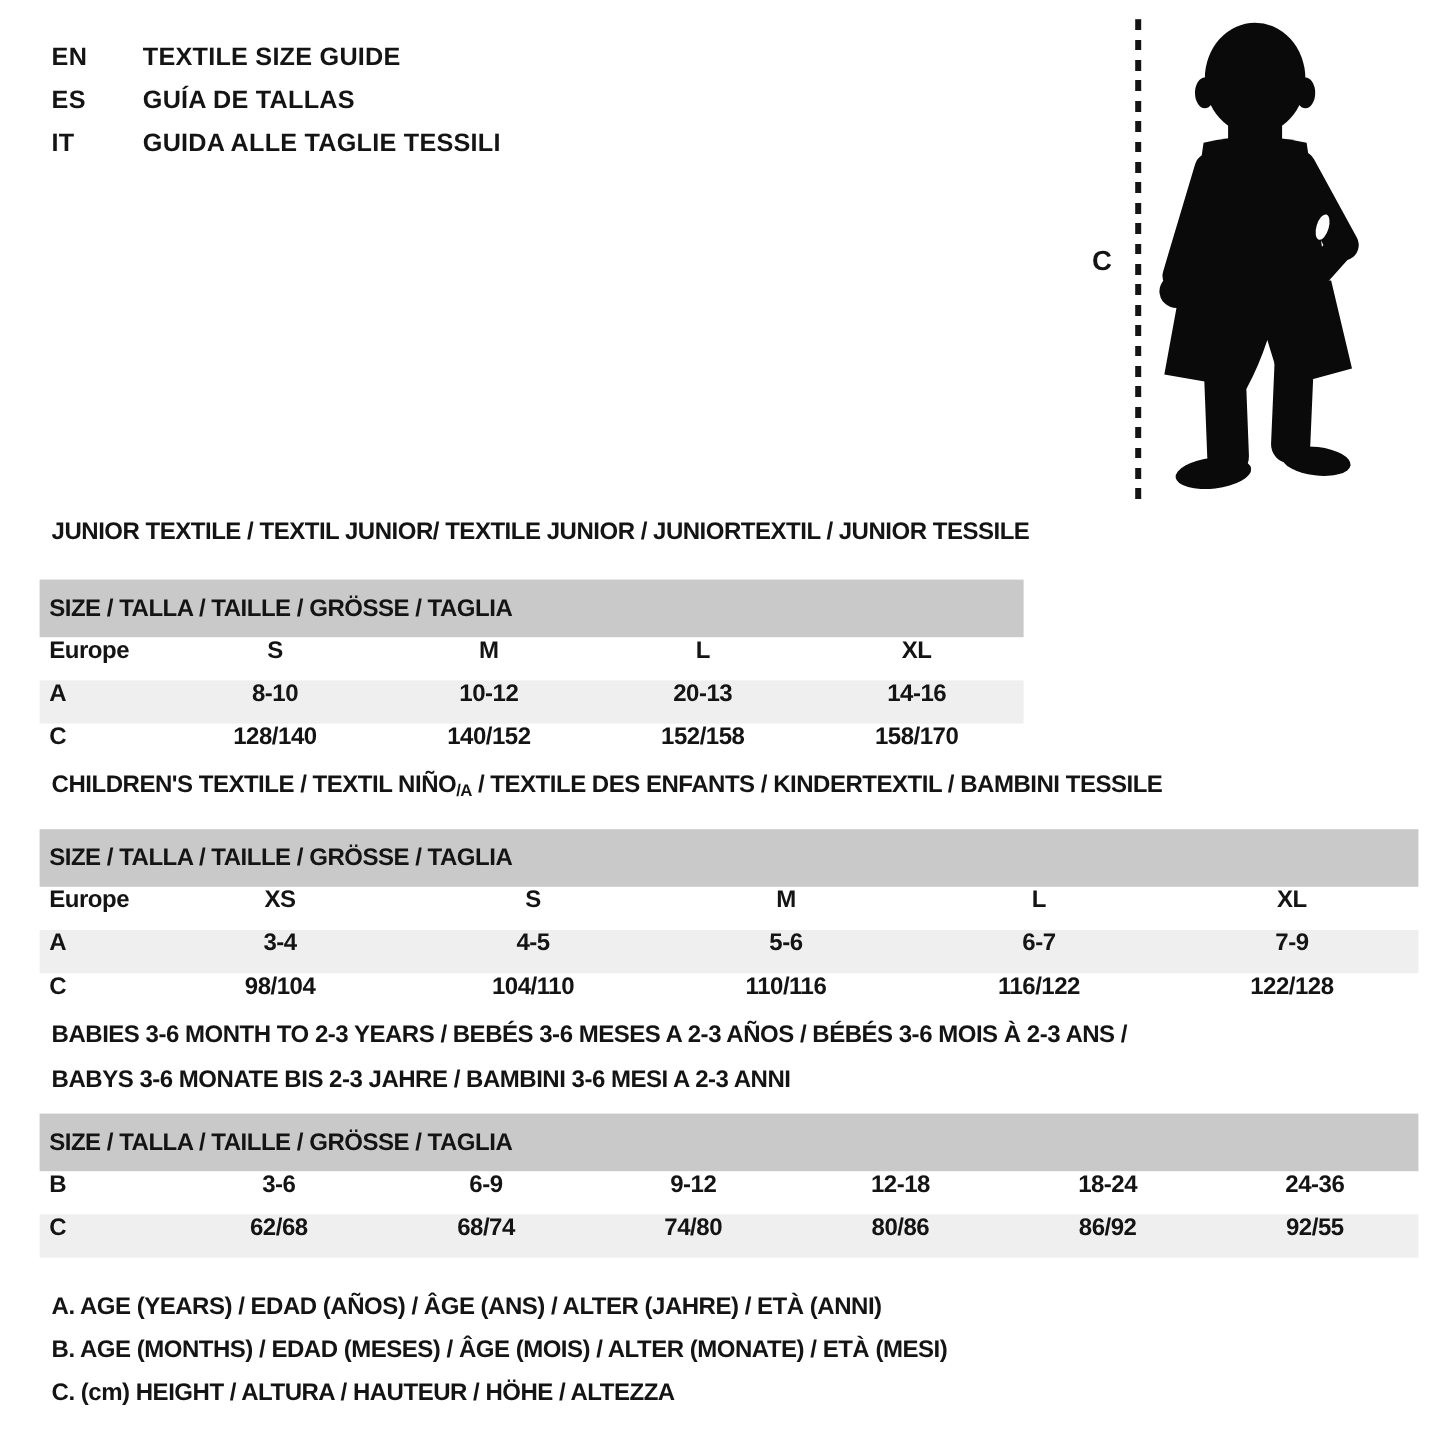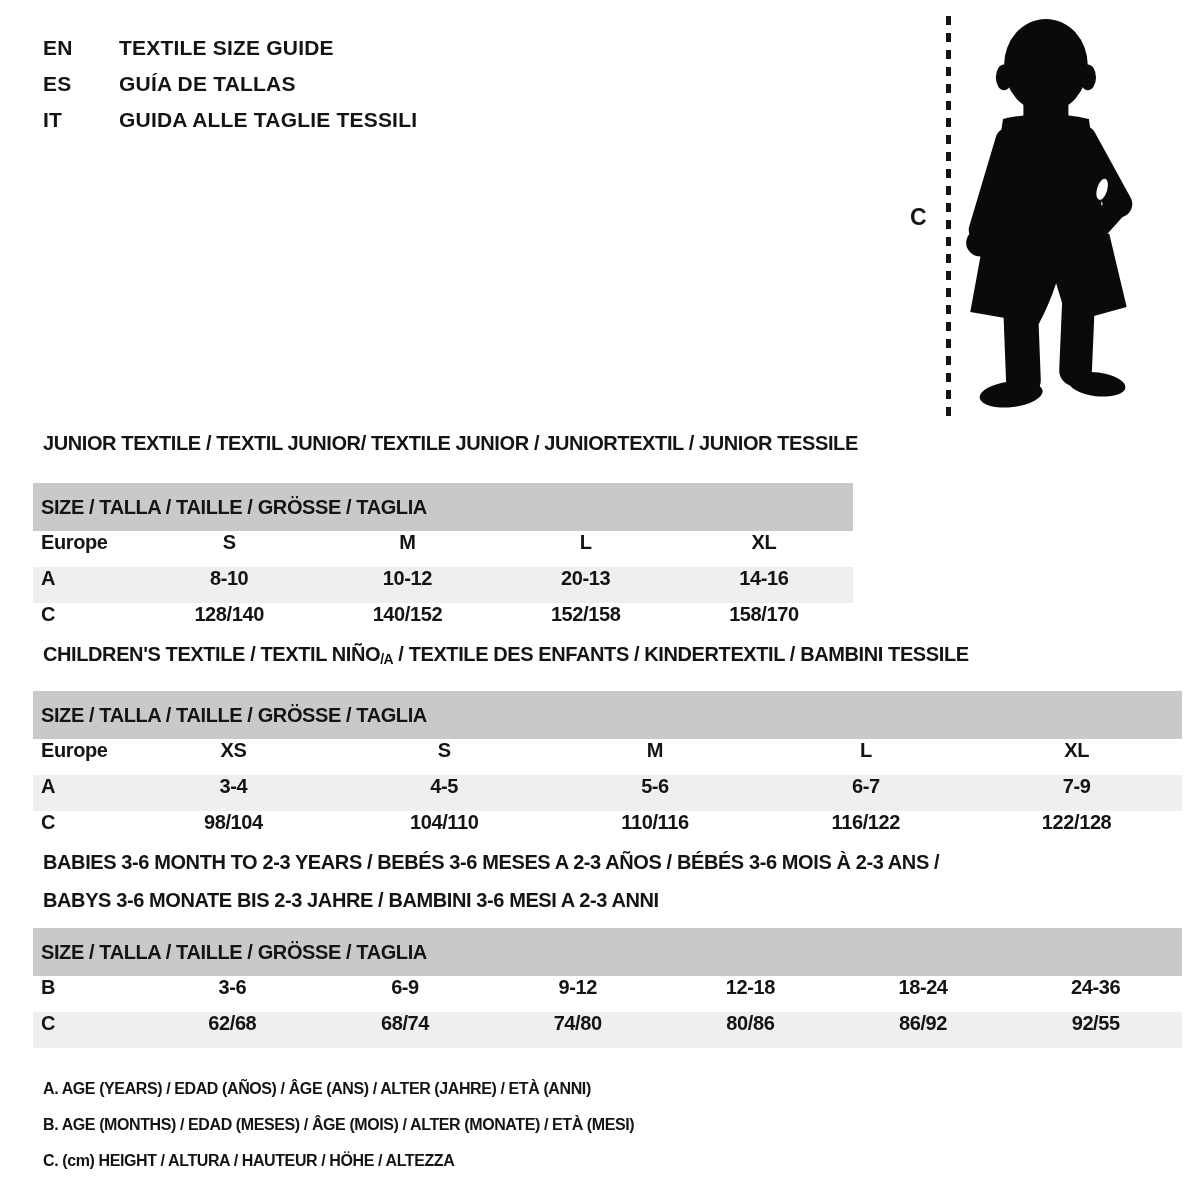--- a/index.html
+++ b/index.html
@@ -28,21 +28,21 @@
   .tbl{position:absolute;font-size:20px;letter-spacing:-.4px;}
   .thead{height:48px;background:#c9c9c9;display:flex;align-items:center;padding-left:8px;}
   .trow{height:36px;display:flex;}
   .shaded{background:#efefef;}
   .lbl{padding-left:8px;box-sizing:content-box;}
   .t1 .lbl{width:99px;}
   .t2 .lbl{width:87px;}
   .t3 .lbl{width:105px;}
   .val{flex:1;text-align:center;}
   
-  .legend{position:absolute;left:43px;top:1071px;font-size:16px;letter-spacing:-.4px;line-height:36px;white-space:nowrap;}
+  .legend{position:absolute;left:43px;top:1071px;font-size:20px;letter-spacing:-.4px;line-height:36px;white-space:nowrap;}
 </style>
 </head>
 <body>
 
 <div class="page">
 
   <div class="lang-block">
     <div class="lang-row">
       <span class="lang-code">EN</span>
       <span class="lang-title">TEXTILE SIZE GUIDE</span>

